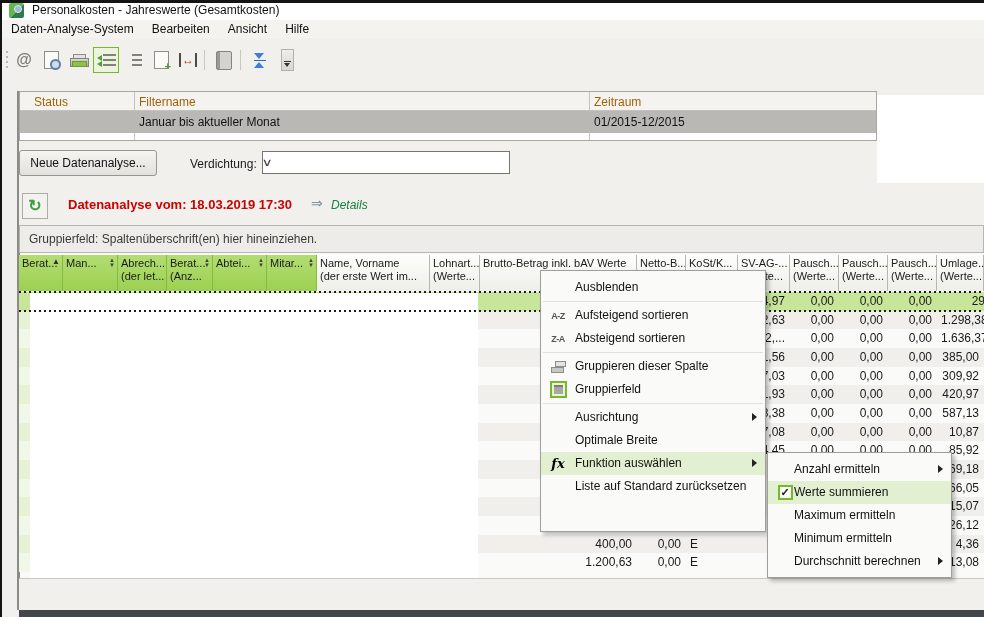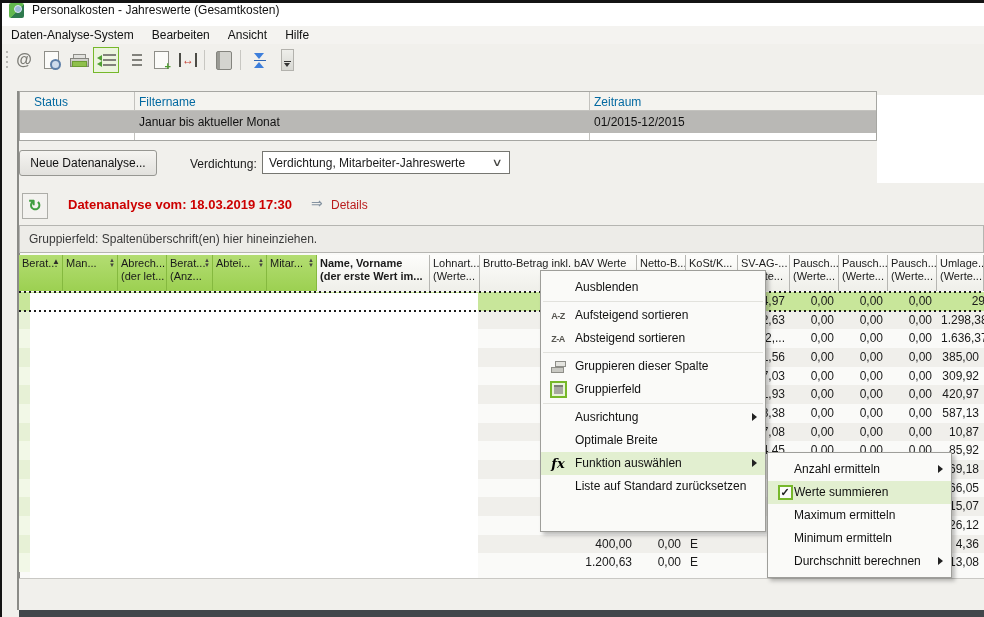--- a/index.html
+++ b/index.html
@@ -7,21 +7,21 @@
        font-family:"Liberation Sans",sans-serif;font-size:12px;color:#1a1a1a;overflow:hidden;}
   .abs{position:absolute;}
   
   .top-strip{left:0;top:0;width:984px;height:3px;background:#141414;}
   .left-strip{left:0;top:0;width:2px;height:617px;background:#141414;}
   .titlebar{left:2px;top:3px;width:982px;height:23px;background:#fff;display:flex;}
   .app-icon{width:15px;height:15px;margin-left:7px;border-radius:2px;
             background:linear-gradient(135deg,#62b84e 0 55%,#2f7a4e 55% 100%);position:relative;}
   .app-icon:after{content:"";position:absolute;right:2px;top:2px;width:6px;height:6px;border:1.5px solid #dfe9f5;border-radius:50%;background:#9db9d8;}
   .title-text{margin-left:8px;font-size:12px;color:#111;}
-  .menubar{left:2px;top:26px;width:982px;height:18px;display:flex;align-items:center;background:#f4f3f0;}
+  .menubar{left:2px;top:20px;width:982px;height:18px;display:flex;align-items:center;background:#f4f3f0;}
   .menu-item{padding:2px 9px;color:#111;}
   .toolbar{left:2px;top:44px;width:982px;height:32px;background:#f1f0ec;display:flex;align-items:center;}
   .grip{width:3px;height:20px;margin-left:4px;background-image:repeating-linear-gradient(#b9b8b4 0 2px,transparent 2px 5px);background-size:2px 100%;background-repeat:no-repeat;background-position:0 1px;}
   .tbi{width:24px;height:24px;margin-left:3px;display:flex;align-items:center;justify-content:center;position:relative;}
   .tbi-sep{width:1px;height:20px;background:#c8c7c2;margin:0 4px;}
   .ic-at{font-size:16px;font-weight:bold;color:#7c7c76;}
   .ic-page{width:13px;height:16px;background:#fbfbf9;border:1px solid #8e8e88;position:relative;}
   .ic-page .lens{position:absolute;right:-3px;bottom:-2px;width:7px;height:7px;border:2px solid #5d7fa8;border-radius:50%;background:#cfdcec;}
   .ic-print{width:17px;height:13px;position:relative;}
   .ic-print .top{position:absolute;left:3px;top:0;width:11px;height:4px;background:#e2e2de;border:1px solid #8e8e88;}
@@ -39,37 +39,37 @@
   .tri{width:0;height:0;}
   .tri.dn{border-left:5px solid transparent;border-right:5px solid transparent;border-top:6px solid #3d7edb;}
   .tri.up{border-left:5px solid transparent;border-right:5px solid transparent;border-bottom:6px solid #3d7edb;}
   .mid-line{width:12px;height:1px;background:#2f66b5;margin:1px 0;}
   .ic-overflow{width:13px;height:22px;background:linear-gradient(#eeeeea,#d8d8d3);border:1px solid #b3b2ad;display:flex;flex-direction:column;align-items:center;justify-content:flex-end;padding-bottom:3px;box-sizing:border-box;}
   .ic-overflow .bar{width:7px;height:1px;background:#333;margin-bottom:1px;}
   .ic-overflow .tri-s{width:0;height:0;border-left:3.5px solid transparent;border-right:3.5px solid transparent;border-top:4px solid #333;}
   
   .filter-panel{left:19px;top:91px;width:858px;height:50px;background:#fff;border:1px solid #a6a6a2;box-sizing:border-box;}
   .fp-header{position:absolute;left:0;top:0;width:100%;height:19px;background:#f4f3ef;border-bottom:1px solid #c3c2be;box-sizing:border-box;}
-  .fp-col{position:absolute;top:3px;color:#0369a1;}
+  .fp-col{position:absolute;top:3px;color:#a16207;}
   .fp-div{position:absolute;top:0;width:1px;height:48px;background:#c3c2be;}
   .fp-row{position:absolute;left:0;top:19px;width:100%;height:22px;background:#b9b8b5;}
   .fp-cell{position:absolute;top:4px;color:#111;}
   .white-box{background:#fff;}
   
   .btn{left:19px;top:150px;width:136px;height:24px;background:linear-gradient(#f5f4f1,#e2e1dd);
        border:1px solid #979792;border-radius:3px;display:flex;align-items:center;justify-content:center;color:#111;}
   .verd-label{left:190px;top:157px;}
   .select{left:262px;top:151px;width:248px;height:23px;background:#fff;border:1px solid #767671;box-sizing:border-box;display:flex;align-items:center;}
   .select .val{margin-left:6px;flex:1;}
   .select .chev{margin-right:8px;color:#444440;font-size:11px;transform:scaleX(1.4);}
   .refresh-btn{left:22px;top:193px;width:24px;height:24px;border:1px solid #adada8;background:#f3f2ef;display:flex;align-items:center;justify-content:center;}
   .refresh-glyph{color:#3f9e3f;font-size:16px;font-weight:bold;line-height:16px;}
   .red-heading{left:56px;top:197px;font-weight:bold;font-size:13px;}
   .details-arrow{left:311px;top:195px;color:#8593a1;font-size:14px;}
-  .details-label{left:331px;top:198px;color:#b91c1c;}
+  .details-label{left:331px;top:198px;color:#15803d;font-style:italic;}
   .groupbar{left:19px;top:225px;width:965px;height:28px;background:#edece8;border:1px solid #b5b5b1;box-sizing:border-box;display:flex;align-items:center;}
   .groupbar span{margin-left:9px;color:#3a3a3a;}
   
   .grid-bg{left:19px;top:253px;width:965px;height:325px;background:#fafaf8;border-left:1px solid #8a8a86;box-sizing:border-box;}
   .hcell{position:absolute;top:255px;height:36px;box-sizing:border-box;font-size:11px;line-height:13px;
          padding:2px 3px;border-right:1px solid #b6b6b2;background:linear-gradient(#fdfdfb,#efefe9);overflow:hidden;white-space:nowrap;}
   .hcell.green{background:linear-gradient(#b3dd72,#9cd051);border-right:1px solid #85b93f;}
   .sort{position:absolute;right:2px;top:3px;font-size:8px;color:#2c2c28;line-height:8px;}
   .sort.both{font-size:6px;line-height:5px;text-align:center;color:#44443f;}
   .grow{position:absolute;left:19px;width:965px;}
@@ -187,21 +187,20 @@
     <div class="fp-row">
       <span class="fp-cell" style="left:119px;">Januar bis aktueller Monat</span>
       <span class="fp-cell" style="left:574px;">01/2015-12/2015</span>
     </div>
   </div>
   <div class="abs white-box" style="left:877px;top:95px;width:107px;height:88px;"></div>
 
   <div class="abs btn">Neue Datenanalyse...</div>
   <div class="abs verd-label">Verdichtung:</div>
   <div class="abs select">
-    <span class="val">Verdichtung, Mitarbeiter-Jahreswerte</span>
     <span class="chev">∨</span>
   </div>
 
   <div class="abs refresh-btn">
       <span class="refresh-glyph">↻</span>
     </div>
   <div class="abs red-heading" style="color: rgb(204, 0, 0); padding-left: 12px;">Datenanalyse vom: 18.03.2019 17:30</div>
   <div class="abs details-arrow">⇒</div>
   <div class="abs details-label">Details</div>
 
@@ -229,21 +228,21 @@
         <div class="sort both">▲<br>▼</div>
       </div>
       <div class="hcell green" style="left: 213px; width: 54px;">
         <div>Abtei...</div>
         <div class="sort both">▲<br>▼</div>
       </div>
       <div class="hcell green" style="left: 267px; width: 50px;">
         <div>Mitar...</div>
         <div class="sort both">▲<br>▼</div>
       </div>
-      <div class="hcell" style="left: 317px; width: 113px; font-weight: bold;">
+      <div class="hcell" style="left: 317px; width: 113px;">
         <div>Name, Vorname</div>
         <div>(der erste Wert im...</div>
       </div>
       <div class="hcell" style="left: 430px; width: 50px;">
         <div>Lohnart...</div>
         <div>(Werte...</div>
       </div>
       <div class="hcell" style="left: 480px; width: 157px;">
         <div>Brutto-Betrag inkl. bAV Werte</div>
       </div>

